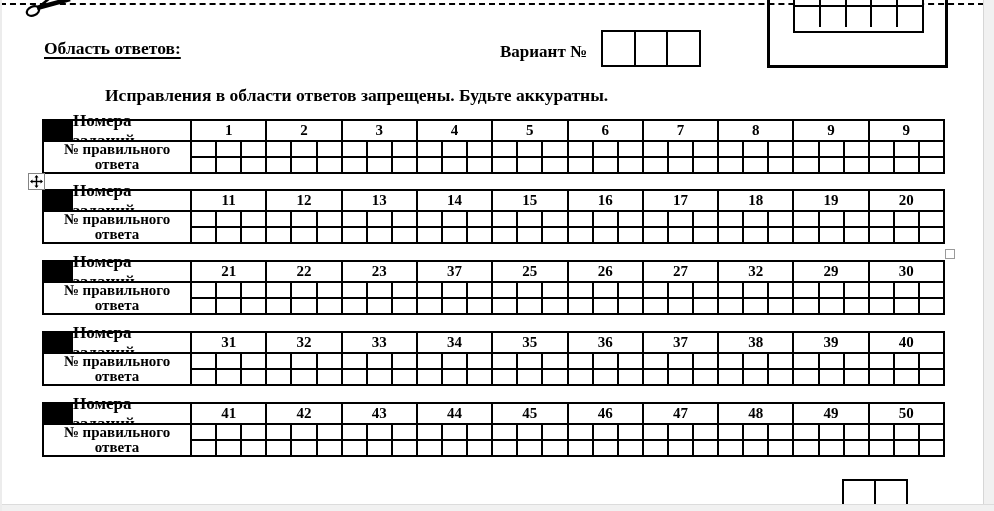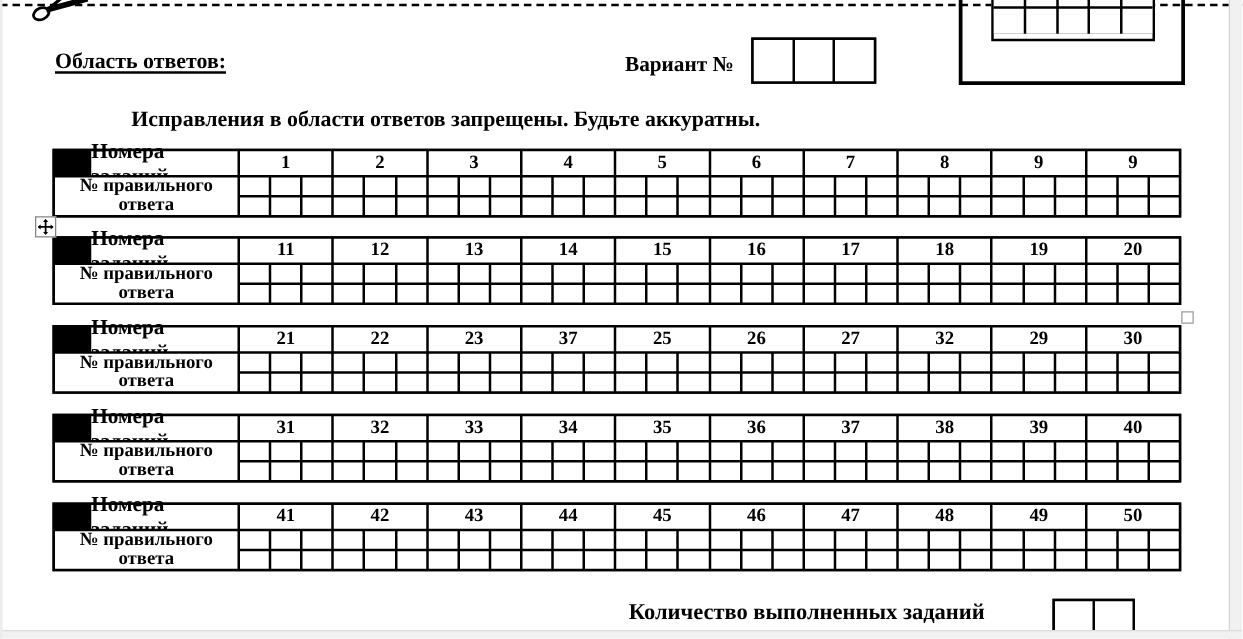--- a/index.html
+++ b/index.html
@@ -464,21 +464,20 @@
       <line x1="6.5" y1="1" x2="6.5" y2="12" stroke="#000" stroke-width="1.4"></line>
       <line x1="1" y1="6.5" x2="12" y2="6.5" stroke="#000" stroke-width="1.4"></line>
       <path d="M6.5 0 L4.5 2.5 L8.5 2.5 Z" fill="#000"></path>
       <path d="M6.5 13 L4.5 10.5 L8.5 10.5 Z" fill="#000"></path>
       <path d="M0 6.5 L2.5 4.5 L2.5 8.5 Z" fill="#000"></path>
       <path d="M13 6.5 L10.5 4.5 L10.5 8.5 Z" fill="#000"></path>
     </svg>
   </div>
   <div class="resize-handle"></div>
 
-  <div class="footer-label">Количество выполненных заданий</div>
   <div class="footer-boxes" id="footer-boxes">
       <div class="tcell"></div>
       <div class="tcell"></div>
     </div>
 
   <div class="gutter-right"></div>
   <div class="gutter-bottom"></div>
   <div class="gutter-left"></div>
 </div>
 

